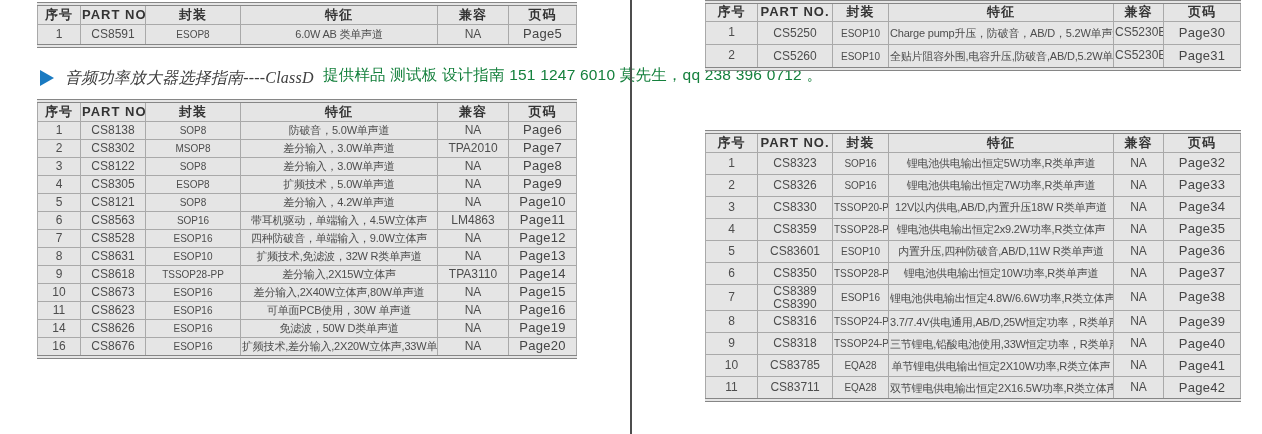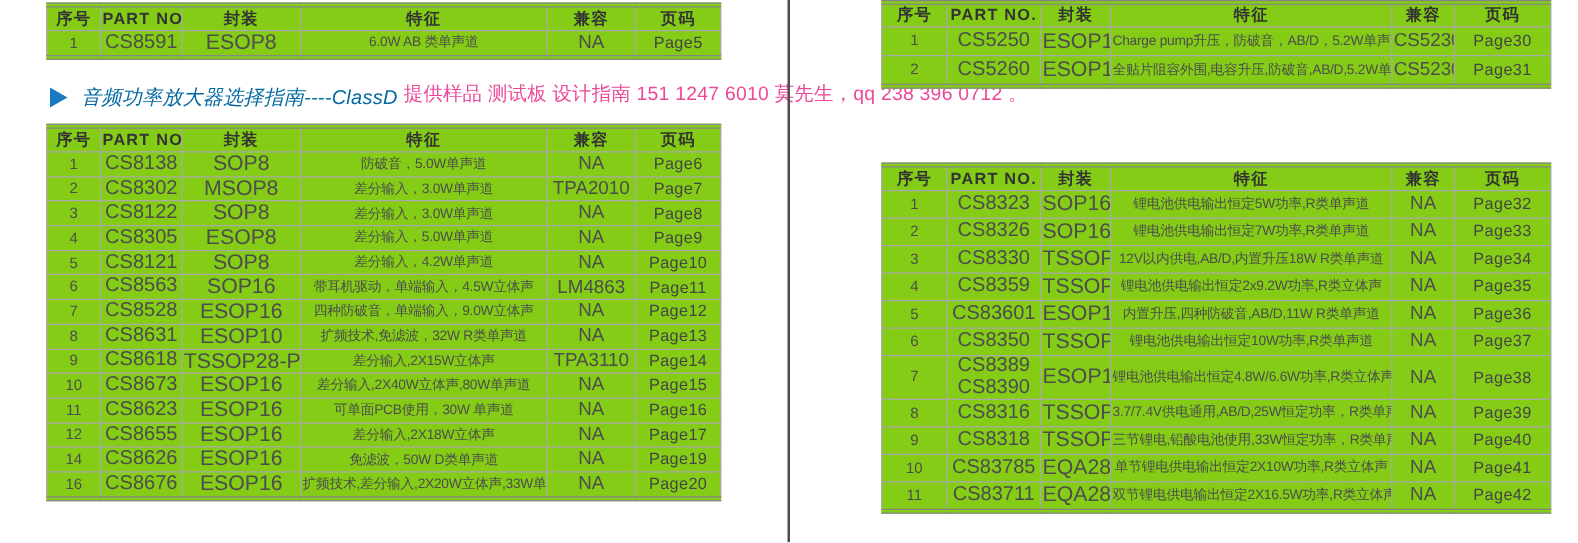--- a/index.html
+++ b/index.html
@@ -13,37 +13,37 @@
   .divider {
     position: absolute; left: 630px; top: 0; width: 2px; height: 434px;
     background: #4d4d4d;
   }
   table.sheet {
     position: absolute;
     border-collapse: collapse;
     table-layout: fixed;
     border-top: 4px double #868686;
     border-bottom: 4px double #868686;
-    background: #84cc16;
+    background: #e5e5e5;
   }
   .sheet th, .sheet td {
     border: 1px solid #a9a9a9;
     text-align: center; vertical-align: middle;
     padding: 0 1px; overflow: hidden; white-space: nowrap;
     line-height: 1.1;
   }
   .sheet th {
     font-size: 13px; font-weight: bold; color: #333333; letter-spacing: 1px;
   }
   .sheet td { color: #4d4d4d; }
   .sheet td.c0 { font-size: 12px; }
-  .sheet td.c1 { font-size: 16px; white-space: pre-line; line-height: 1.05; }
-  .sheet td.c2 { font-size: 17px; }
+  .sheet td.c1 { font-size: 12px; white-space: pre-line; line-height: 1.05; }
+  .sheet td.c2 { font-size: 10px; }
   .sheet td.c3 { font-size: 11px; letter-spacing: -0.2px; }
-  .sheet td.c4 { font-size: 15px; }
+  .sheet td.c4 { font-size: 12px; }
   .sheet td.c5 { font-size: 13px; letter-spacing: 0.3px; color: #454545; }
 
   
   #tableA { left: 37px; top: 2px; width: 539px; }
   #tableA th { height: 18px; }
   #tableA td { height: 19px; }
   #tableB { left: 37px; top: 99px; width: 539px; }
   #tableB th { height: 18px; }
   #tableB td { height: 17px; }
   #tableC { left: 705px; top: 0px; width: 535px; }
@@ -60,26 +60,27 @@
   #headingD { left: 40px; top: 68px; }
   #headingR { left: 708px; top: 103px; }
   .tri {
     width: 0; height: 0;
     border-left: 14px solid var(--accent, #1a7ac1);
     border-top: 8px solid transparent;
     border-bottom: 8px solid transparent;
   }
   .heading-text {
     font-style: italic;
-    font-size: 16px; color: #0369a1; letter-spacing: 0.2px;
+    font-size: 16px; color: #404040; letter-spacing: 0.2px;
     white-space: nowrap;
+    font-family: Liberation Serif, serif;
   }
   .note {
     position: absolute; left: 323px; top: 65px;
-    font-size: 15.5px; color: #ec4899; white-space: nowrap;
+    font-size: 15.5px; color: #15803d; white-space: nowrap;
     letter-spacing: 0.2px;
   }
 </style>
 </head>
 <body>
 
 <div class="doc">
 
   <table class="sheet" id="tableA">
     <colgroup>
@@ -160,21 +161,21 @@
           <td class="c1">CS8122</td>
           <td class="c2">SOP8</td>
           <td class="c3">差分输入，3.0W单声道</td>
           <td class="c4">NA</td>
           <td class="c5">Page8</td>
         </tr>
         <tr>
           <td class="c0">4</td>
           <td class="c1">CS8305</td>
           <td class="c2">ESOP8</td>
-          <td class="c3">差分输入，5.0W单声道</td>
+          <td class="c3">扩频技术，5.0W单声道</td>
           <td class="c4">NA</td>
           <td class="c5">Page9</td>
         </tr>
         <tr>
           <td class="c0">5</td>
           <td class="c1">CS8121</td>
           <td class="c2">SOP8</td>
           <td class="c3">差分输入，4.2W单声道</td>
           <td class="c4">NA</td>
           <td class="c5">Page10</td>
@@ -219,28 +220,20 @@
           <td class="c4">NA</td>
           <td class="c5">Page15</td>
         </tr>
         <tr>
           <td class="c0">11</td>
           <td class="c1">CS8623</td>
           <td class="c2">ESOP16</td>
           <td class="c3">可单面PCB使用，30W 单声道</td>
           <td class="c4">NA</td>
           <td class="c5">Page16</td>
-        </tr>
-        <tr>
-          <td class="c0">12</td>
-          <td class="c1">CS8655</td>
-          <td class="c2">ESOP16</td>
-          <td class="c3">差分输入,2X18W立体声</td>
-          <td class="c4">NA</td>
-          <td class="c5">Page17</td>
         </tr>
         <tr>
           <td class="c0">14</td>
           <td class="c1">CS8626</td>
           <td class="c2">ESOP16</td>
           <td class="c3">免滤波，50W D类单声道</td>
           <td class="c4">NA</td>
           <td class="c5">Page19</td>
         </tr>
         <tr>

